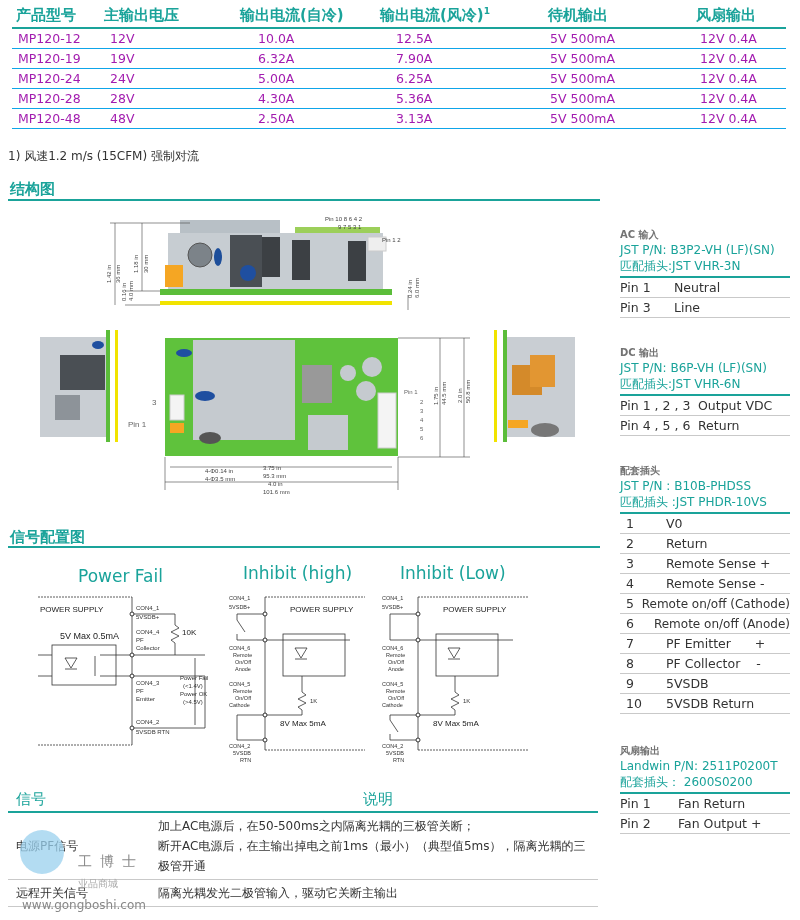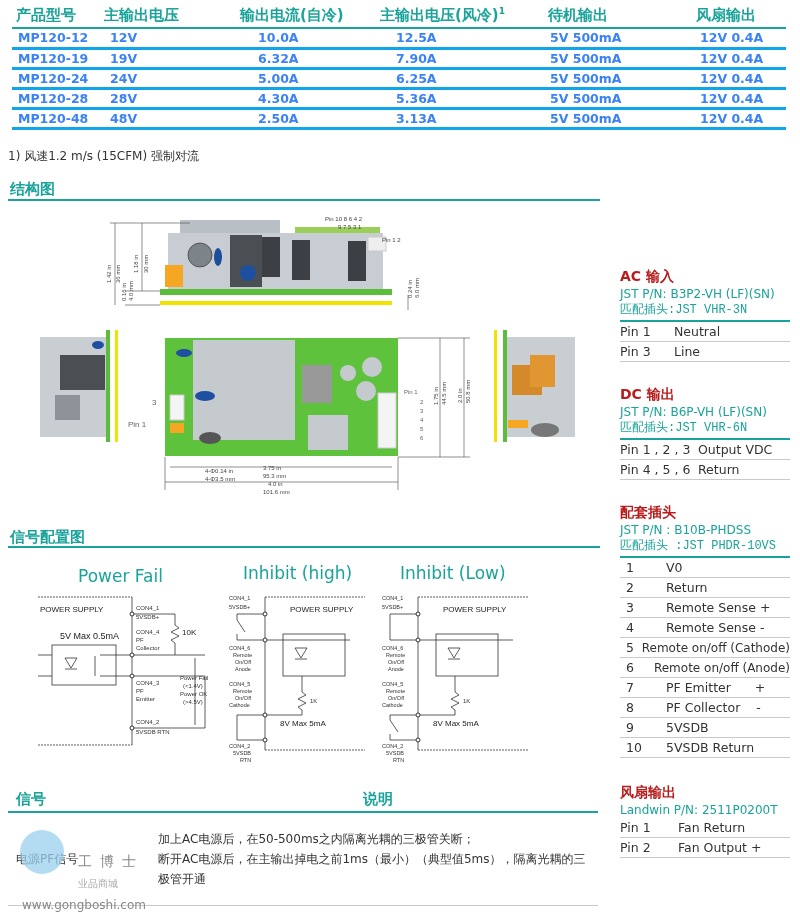--- a/index.html
+++ b/index.html
@@ -2,61 +2,61 @@
 <html><head>
 <meta charset="utf-8">
 <style>
   * { box-sizing: border-box; margin: 0; padding: 0; }
   body { width: 800px; height: 920px; background: #ffffff; font-family: "DejaVu Sans", "Liberation Sans", sans-serif; color: #333; position: relative; overflow: hidden; }
   .abs { position: absolute; }
 
   
   .spec { position: absolute; left: 12px; top: 6px; width: 774px; border-collapse: collapse; font-size: 12.5px; }
   .spec th { color: #1aa39a; font-weight: bold; font-size: 15px; text-align: left; padding: 0 0 2px 4px; border-bottom: 2px solid #1aa39a; height: 22px; white-space: nowrap; }
-  .spec td { height: 20px; border-bottom: 3px solid #0ea5e9; padding-left: 6px; color: #3b82f6; white-space: nowrap; font-weight: bold; }
+  .spec td { height: 20px; border-bottom: 1px solid #0ea5e9; padding-left: 6px; color: #a21caf; white-space: nowrap; }
   .spec sup { font-size: 9px; }
 
   .footnote { position: absolute; left: 8px; top: 148px; font-size: 12px; color: #333; }
 
   .sec-title { position: absolute; left: 10px; color: #1aa39a; font-weight: bold; font-size: 15px; }
   .sec-line { position: absolute; left: 8px; height: 2px; background: #1aa39a; }
 
   
   .rp { position: absolute; left: 620px; width: 170px; }
-  .rp .h { color: #b91c1c; font-weight: bold; font-size: 14px; margin-top: 40px; }
+  .rp .h { color: #737373; font-weight: bold; font-size: 10px; }
   .rp .pn { color: #1aa39a; font-size: 12px; line-height: 16px; }
-  .rp .mt { color: #1aa39a; font-size: 12px; line-height: 17px; border-bottom: 2px solid #1aa39a; padding-bottom: 1px; font-family: Liberation Mono, monospace; }
+  .rp .mt { color: #1aa39a; font-size: 12px; line-height: 17px; border-bottom: 2px solid #1aa39a; padding-bottom: 1px; }
   .rp .row { display: flex; font-size: 12.5px; height: 20px; align-items: center; border-bottom: 1px solid #c9c9c9; color: #333; }
   .rp .row .k { width: 54px; }
   .rp .row.w .k { width: 58px; }
   .rp .row.s .k { width: 46px; padding-left: 6px; }
 
   
   .sig { position: absolute; left: 8px; top: 788px; width: 590px; border-collapse: collapse; font-size: 12px; }
-  .sig th { color: #1aa39a; font-weight: bold; font-size: 15px; border-bottom: 2px solid #1aa39a; height: 24px; }
-  .sig td { border-bottom: 1px solid #c9c9c9; padding: 16px 0; color: #333; line-height: 20px; vertical-align: middle; }
+  .sig th { color: #1aa39a; font-weight: normal; font-size: 15px; border-bottom: 2px solid #1aa39a; height: 24px; }
+  .sig td { border-bottom: 1px solid #c9c9c9; padding: 3px 0; color: #333; line-height: 20px; vertical-align: middle; }
 
   .watermark { position: absolute; left: 22px; top: 898px; color: #888; font-size: 12px; }
   .wm-logo { position: absolute; left: 20px; top: 830px; width: 44px; height: 44px; border-radius: 50%; background: #9ad0ee; opacity: 0.75; }
   .wm-text { position: absolute; left: 78px; top: 853px; color: #888; font-size: 14px; letter-spacing: 8px; font-family: "DejaVu Serif", serif; }
   .wm-text2 { position: absolute; left: 78px; top: 877px; color: #aaa; font-size: 10px; }
 
   .diag-title { position: absolute; color: #1aa39a; font-size: 17px; }
   svg text { font-family: "Liberation Sans", sans-serif; }
 </style>
 </head>
 <body>
 
 <table class="spec">
   <thead>
     <tr>
       <th style="width:88px">产品型号</th>
       <th style="width:136px">主输出电压</th>
       <th style="width:140px">输出电流(自冷)</th>
-      <th style="width:168px"><span>主输出电压(风冷)</span><sup>1</sup></th>
+      <th style="width:168px"><span>输出电流(风冷)</span><sup>1</sup></th>
       <th style="width:148px">待机输出</th>
       <th>风扇输出</th>
     </tr>
   </thead>
   <tbody>
     <tr>
       <td>MP120-12</td>
         <td style="padding-left:10px">12V</td>
         <td style="padding-left:22px">10.0A</td>
         <td style="padding-left:20px">12.5A</td>
@@ -276,20 +276,21 @@
     </div>
   <div class="row s">
       <span class="k">10</span>
       <span>5VSDB Return</span>
     </div>
 </div>
 
 <div class="rp" style="top:744px">
   <div class="h">风扇输出</div>
   <div class="pn">Landwin P/N: 2511P0200T</div>
+  <div class="mt">配套插头： 2600S0200</div>
   <div class="row w">
       <span class="k">Pin 1</span>
       <span>Fan Return</span>
     </div>
   <div class="row w">
       <span class="k">Pin 2</span>
       <span>Fan Output  +</span>
     </div>
 </div>
 

